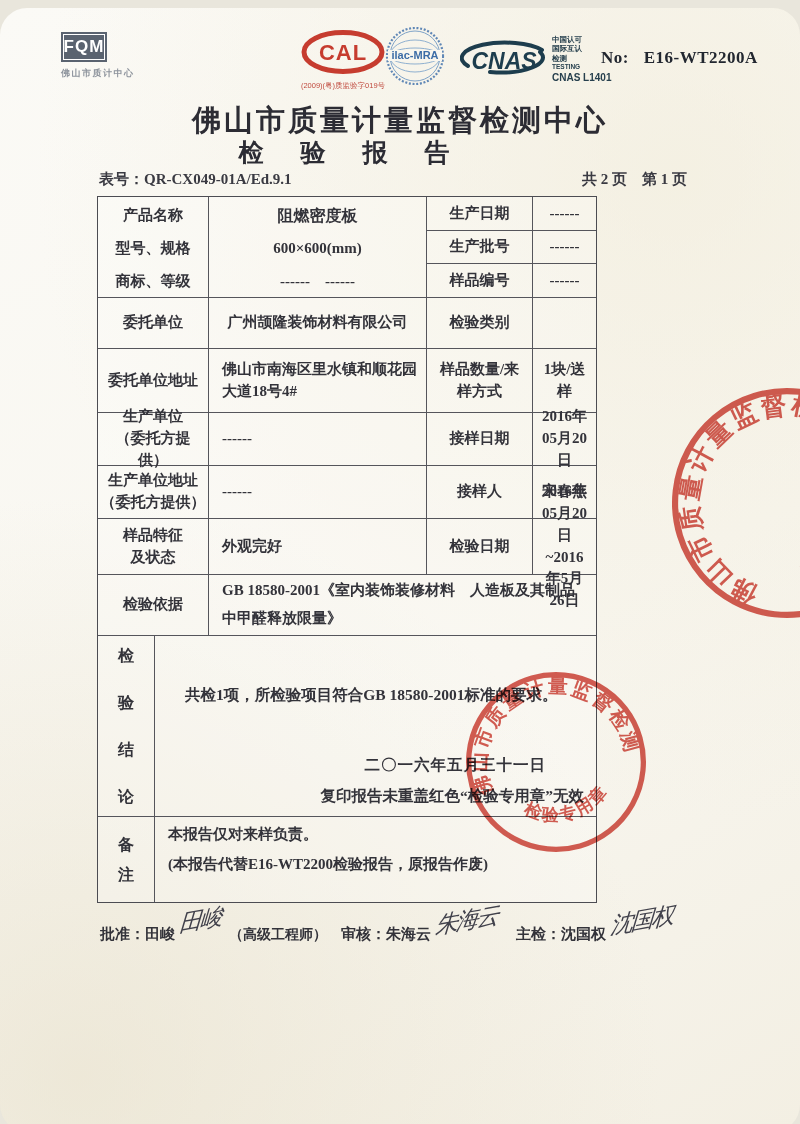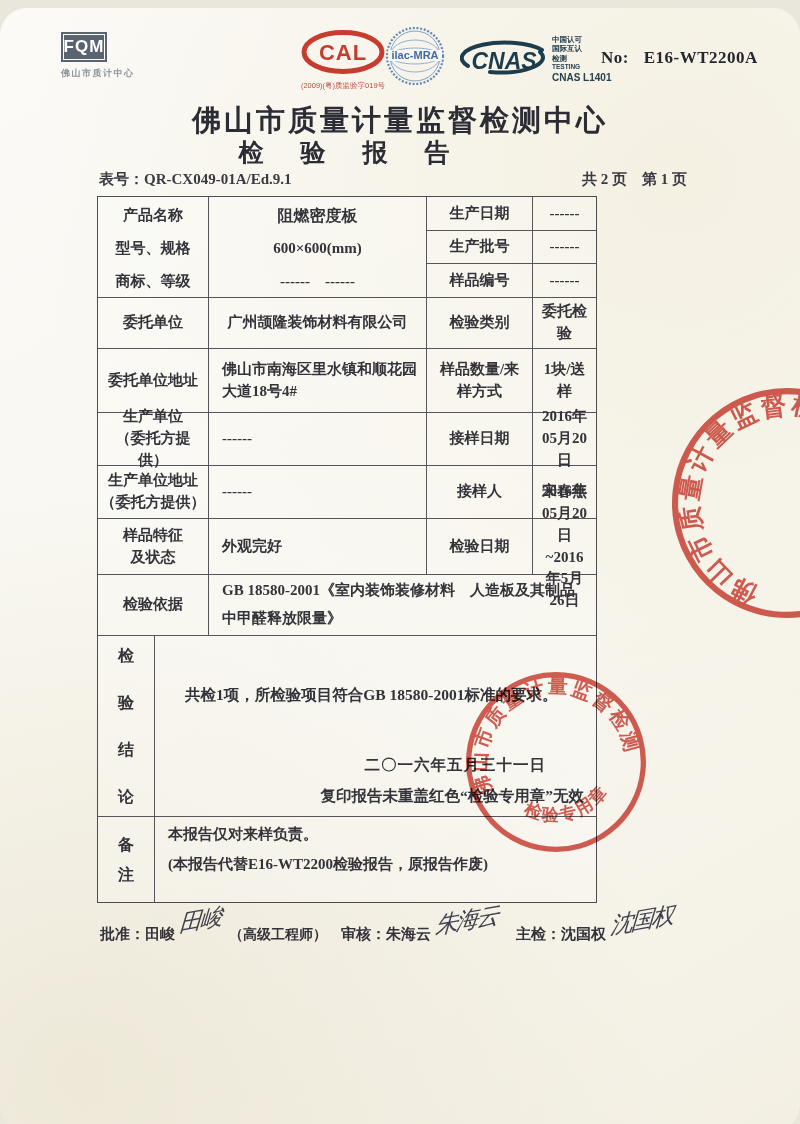--- a/index.html
+++ b/index.html
@@ -130,21 +130,20 @@
       <div class="c bb">生产批号</div>
       <div class="c bb nr">------</div>
       <div class="c">样品编号</div>
       <div class="c nr">------</div>
     </div>
 
     <div class="sec cols4" style="grid-template-rows:50px;">
       <div class="c">委托单位</div>
       <div class="c">广州颉隆装饰材料有限公司</div>
       <div class="c">检验类别</div>
-      <div class="c nr">委托检验</div>
     </div>
     <div class="sec cols4" style="grid-template-rows:63px;">
       <div class="c">委托单位地址</div>
       <div class="c left">佛山市南海区里水镇和顺花园大道18号4#</div>
       <div class="c">样品数量/来样方式</div>
       <div class="c nr">1块/送样</div>
     </div>
     <div class="sec cols4" style="grid-template-rows:52px;">
       <div class="c pre">生产单位
 （委托方提供）</div>

